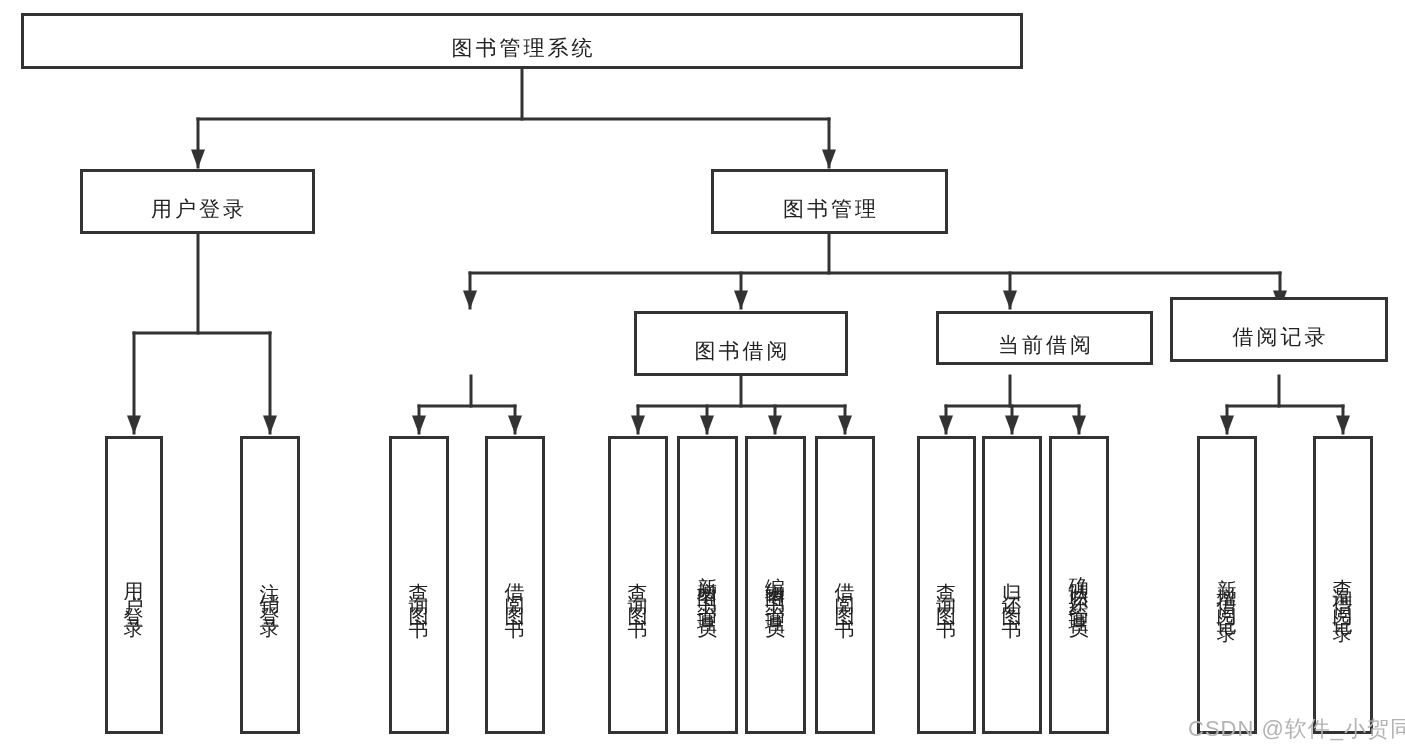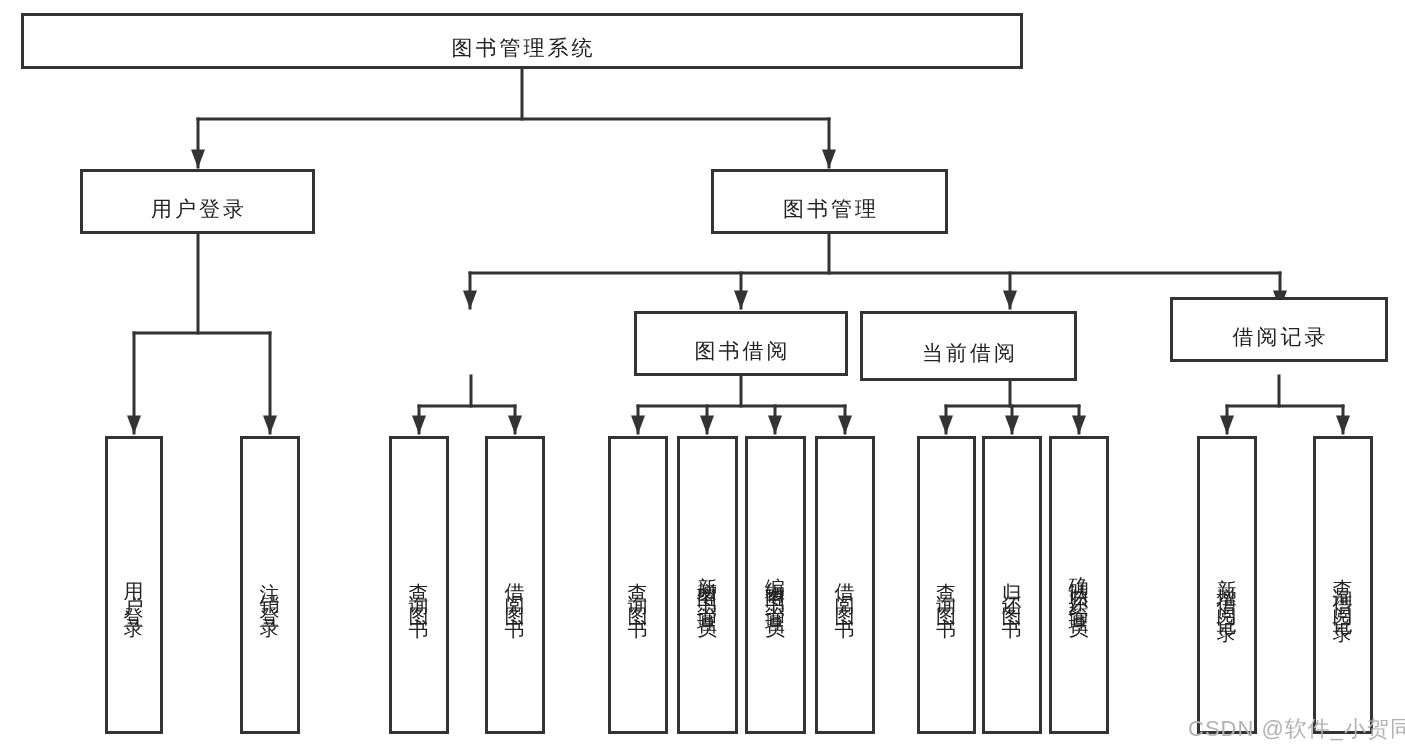--- a/index.html
+++ b/index.html
@@ -132,21 +132,21 @@
   <div class="node hbox" style="left:80px; top:169px; width:235px; height:65px;">
     <span>用户登录</span>
   </div>
   <div class="node hbox" style="left:711px; top:169px; width:237px; height:65px;">
     <span>图书管理</span>
   </div>
 
   <div class="node hbox" style="left:634px; top:311px; width:214px; height:65px;font-family:Liberation Serif, serif;">
     <span>图书借阅</span>
   </div>
-  <div class="node hbox" style="left:860px; top:311px; width:217px; height:70px;">
+  <div class="node hbox" style="left:936px; top:311px; width:217px; height:54px;">
     <span>当前借阅</span>
   </div>
   <div class="node hbox" style="left:1170px; top:297px; width:218px; height:65px;">
     <span>借阅记录</span>
   </div>
 
   <div class="node vbox" style="left:105px; width:58px;">
     <span class="vtext vshort">用户登录</span>
   </div>
   <div class="node vbox" style="left:240px; width:60px;">

